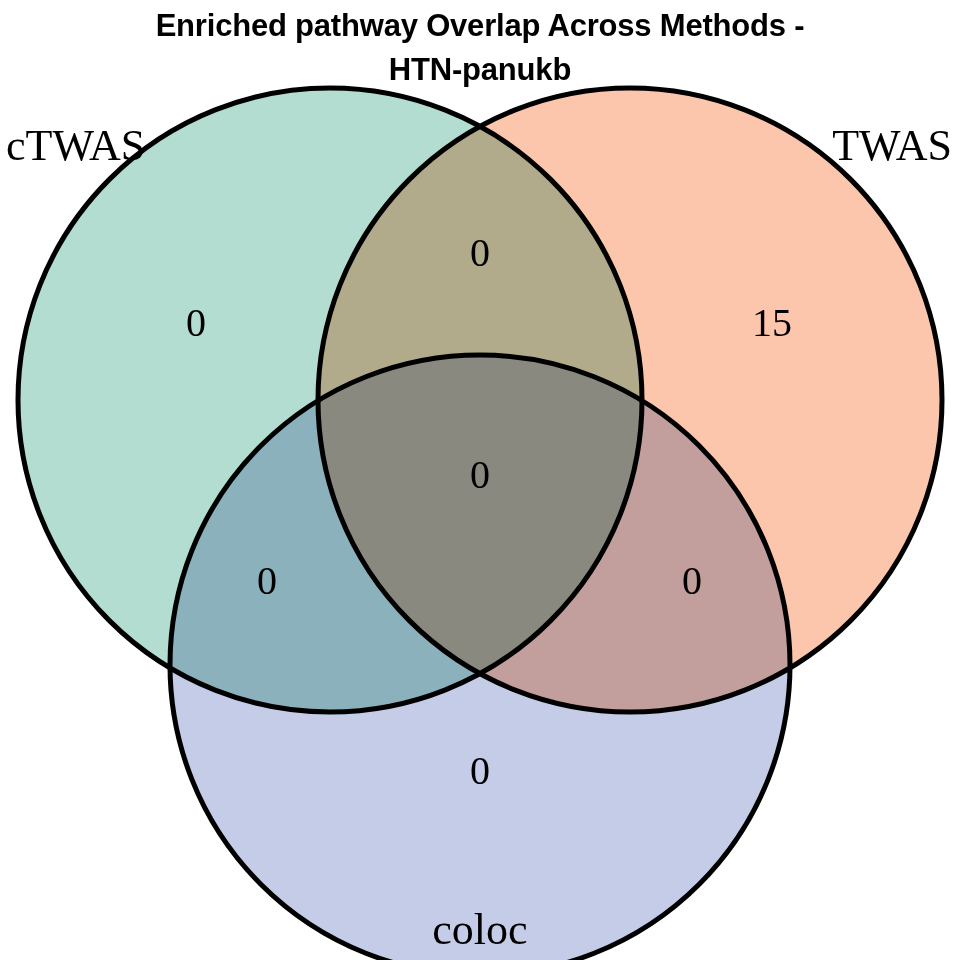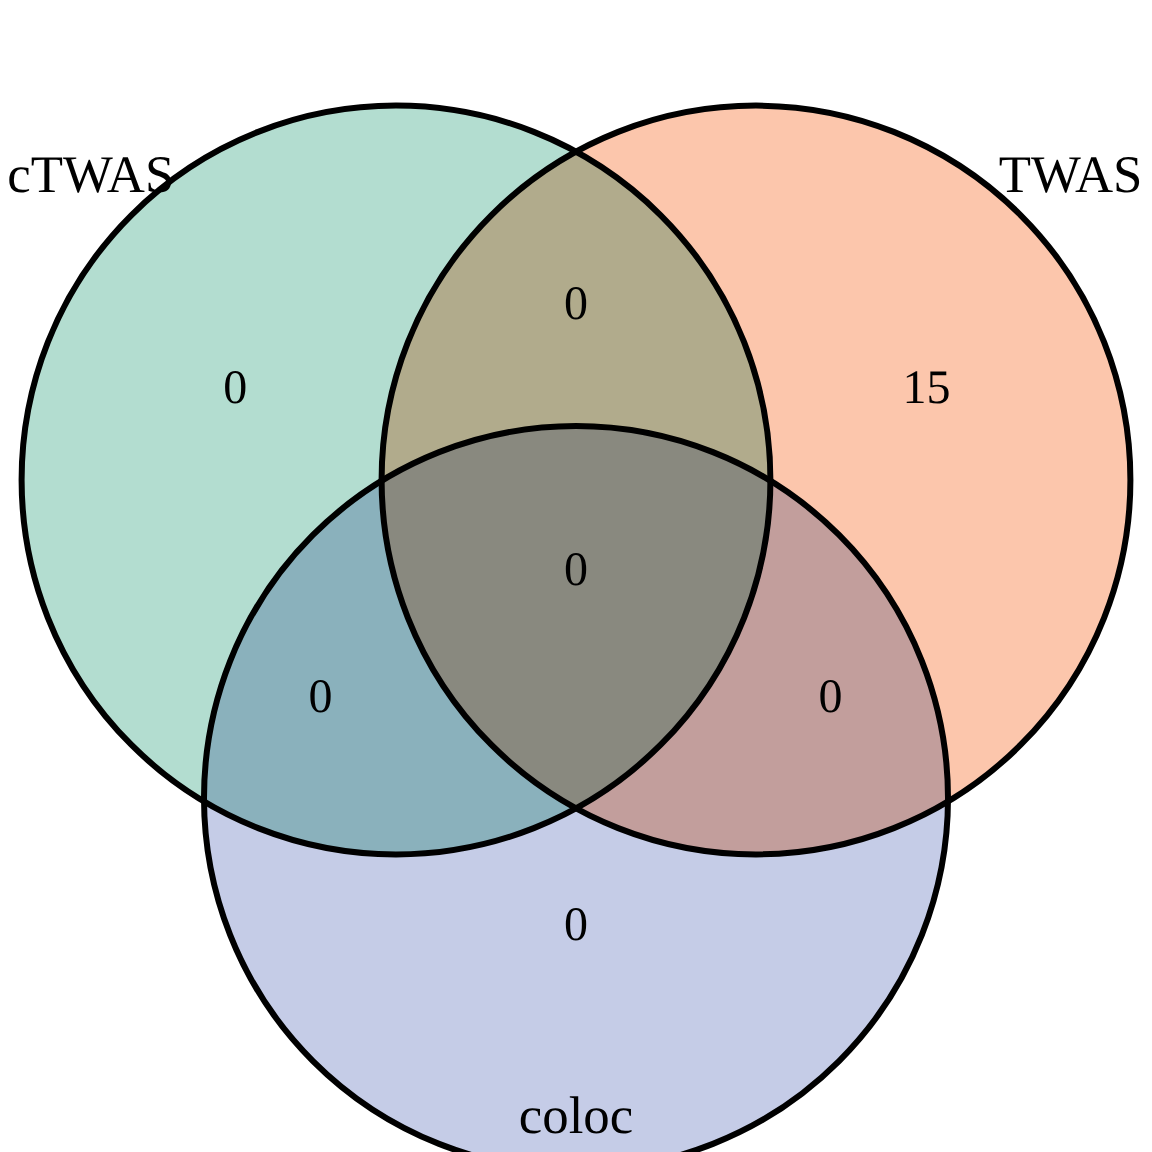--- a/index.html
+++ b/index.html
@@ -69,20 +69,24 @@
   }
   .set-label.left  { text-anchor: start; }
   .set-label.right { text-anchor: end; }
   .set-label.mid   { text-anchor: middle; }
 </style>
 </head>
 <body>
 
 <div id="figure">
 
+  <div class="title-block">
+    <span class="title-line">Enriched pathway Overlap Across Methods -</span>
+    <span class="title-line">HTN-panukb</span>
+  </div>
 
   <svg class="venn" viewBox="0 0 960 960">
 
     <g class="venn-fills">
       <circle cx="330" cy="400" r="312" fill="#b3ddd0"></circle>
       <circle cx="630" cy="400" r="312" fill="#fcc6ac"></circle>
       <circle cx="480" cy="665" r="310" fill="#c5cce7"></circle>
     </g>
 
     <g>

